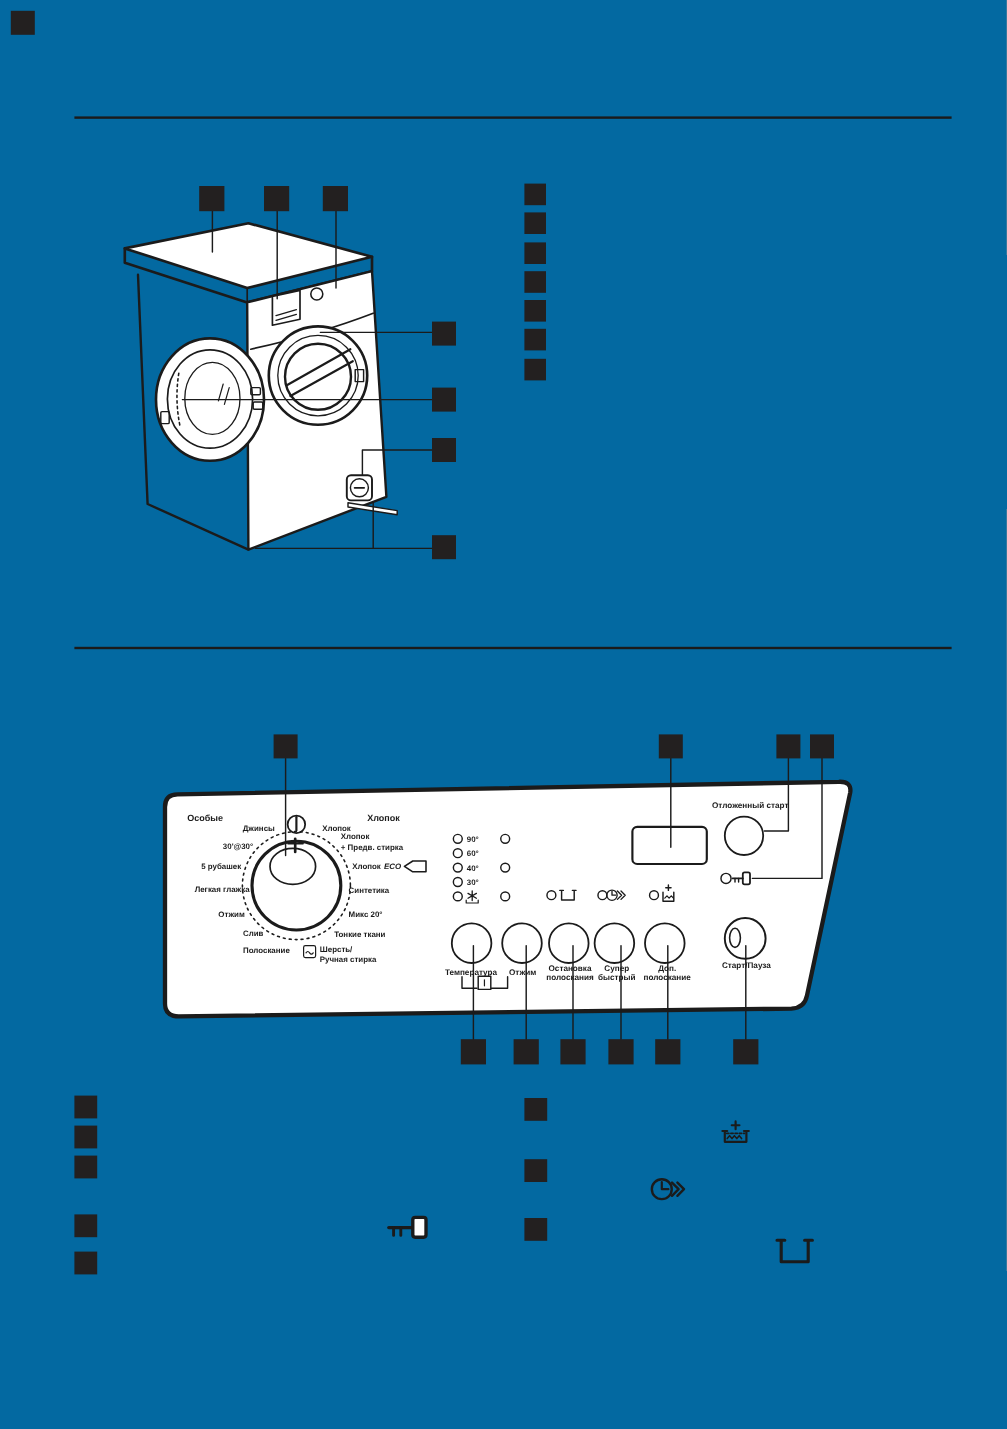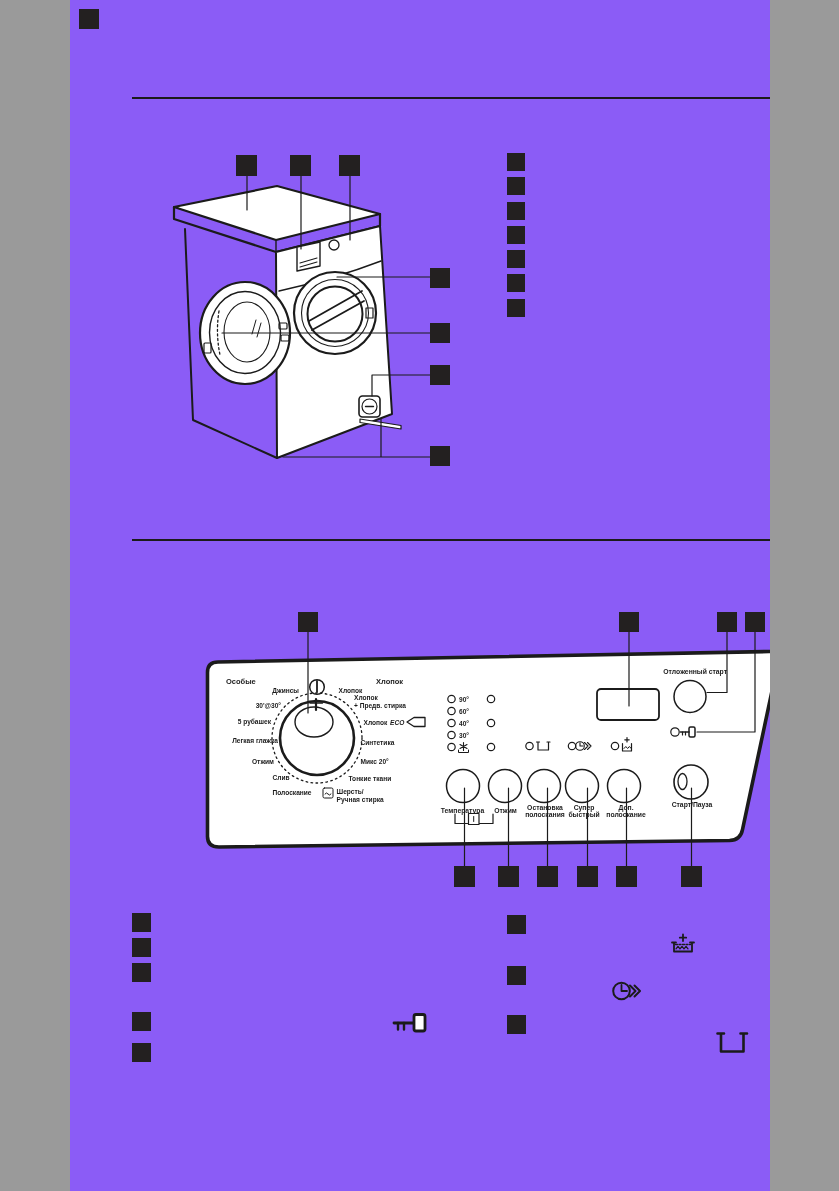--- a/index.html
+++ b/index.html
@@ -1,16 +1,16 @@
 <!DOCTYPE html>
 <html><head>
 <meta charset="utf-8">
 <style>
   html,body{margin:0;padding:0;background:#9a9a9a;}
-  .page{position:relative;width:700px;height:1191px;background:#8b5cf6;margin:0 auto;overflow:hidden;}
+  .page{position:relative;width:839px;height:1191px;background:#0369a1;margin:0 auto;overflow:hidden;}
   svg{position:absolute;left:0;top:0;display:block;}
   text{font-family:"Liberation Sans","DejaVu Sans",sans-serif;fill:#1b1b1b;font-weight:bold;}
   .t{font-size:6.6px;}
   .tb{font-size:6.8px;}
   .th{font-size:7.5px;}
   .ti{font-style:italic;}
   .ta-e{text-anchor:end;}
   .ta-m{text-anchor:middle;}
   .s{stroke:#1b1b1b;fill:none;stroke-linecap:round;stroke-linejoin:round;}
   .f{fill:#ffffff;}

